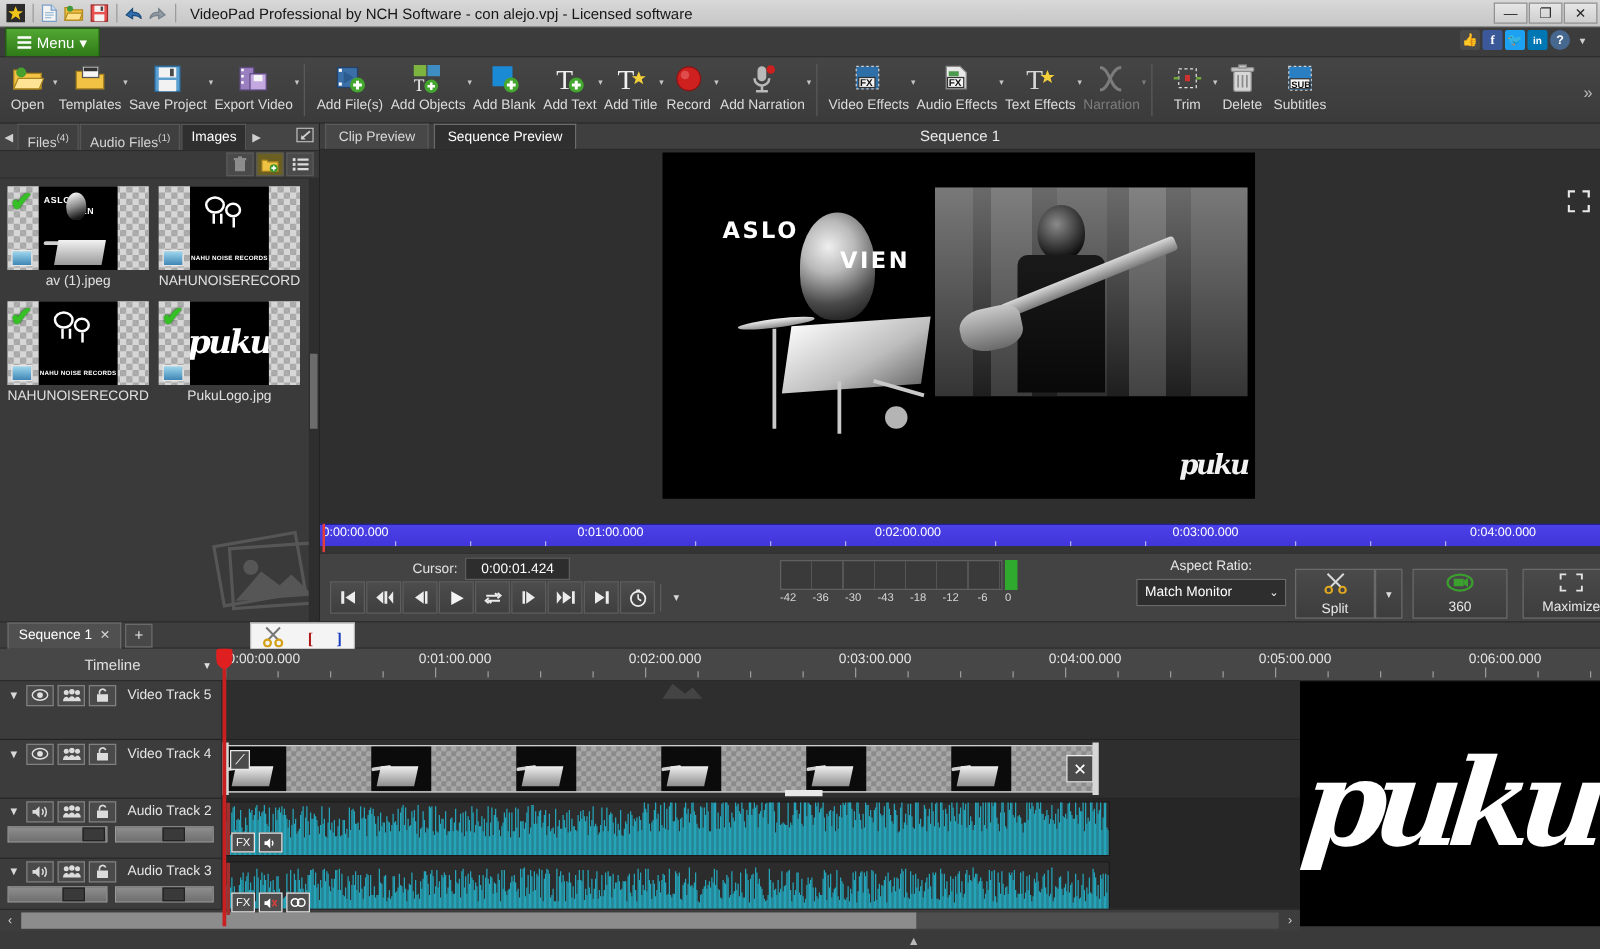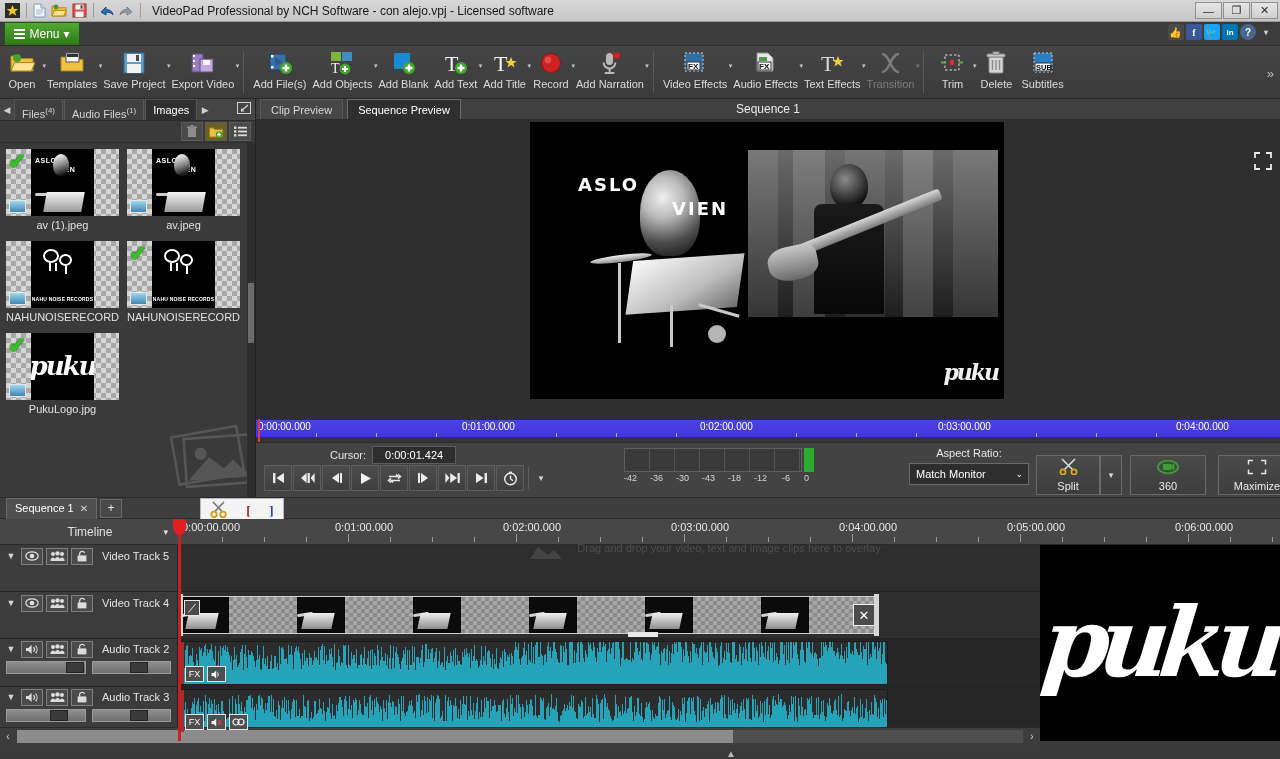--- a/index.html
+++ b/index.html
@@ -761,21 +761,21 @@
       <div class="rb-lbl">Text Effects</div>
       <div class="rb-caret">▾</div>
     </div>
     <div class="rb-item">
       <div class="rb-ico">
         <svg width="26" height="24" viewBox="0 0 26 24">
             <path d="M4 3 C12 3, 12 21, 21 21" stroke="#7b7b7b" stroke-width="2.4" fill="none"></path>
             <path d="M4 21 C12 21, 12 3, 21 3" stroke="#7b7b7b" stroke-width="2.4" fill="none"></path>
           </svg>
       </div>
-      <div class="rb-lbl dim">Transition</div>
+      <div class="rb-lbl dim">Narration</div>
       <div class="rb-caret" style="color:#7b7b7b;">▾</div>
     </div>
 
     <div class="rb-div"></div>
 
     <div class="rb-item">
       <div class="rb-ico">
         <svg width="26" height="24" viewBox="0 0 26 24">
             <rect x="6" y="4" width="14" height="15" fill="none" stroke="#e0e0e0" stroke-dasharray="2.5 2"></rect>
             <rect x="11" y="9" width="4" height="5" fill="#cf3030"></rect>
@@ -873,35 +873,20 @@
               <div class="cym"></div>
               <div class="drum"></div>
             </div>
           </div>
           <div class="tick">✔</div>
           <div class="badge-img"></div>
         </div>
         <div class="thumb-name">av (1).jpeg</div>
       </div>
 
-      <div class="thumb">
-        <div class="thumb-img">
-          <div class="thumb-inner">
-            <div class="art-aslo">
-              <div class="t1">ASLO</div>
-              <div class="t2">VIEN</div>
-              <div class="face"></div>
-              <div class="cym"></div>
-              <div class="drum"></div>
-            </div>
-          </div>
-          <div class="badge-img"></div>
-        </div>
-        <div class="thumb-name">av.jpeg</div>
-      </div>
 
       <div class="thumb">
         <div class="thumb-img">
           <div class="thumb-inner">
             <div class="art-nahu">
               <div class="bird"></div>
               <div class="bird2"></div>
               <div class="leg" style="left:18px;top:22px;"></div>
               <div class="leg" style="left:24px;top:22px;"></div>
               <div class="leg" style="left:34px;top:25px;"></div>
@@ -1241,21 +1226,20 @@
           <span class="tr-ibtn">
               <svg width="12" height="12" viewBox="0 0 12 12">
                 <rect x="1.6" y="5.4" width="8.8" height="6" fill="#dcdcdc"></rect>
                 <path d="M3.6 5.4V3.6a2.6 2.6 0 0 1 5 -.6" stroke="#dcdcdc" stroke-width="1.3" fill="none"></path>
               </svg>
             </span>
           <span class="tr-name">Video Track 5</span>
         </div>
       </div>
       <div class="tr-body" style="background:#2e2e2e;">
-        <div class="overlay-hint">Drag and drop your video, text and image clips here to overlay</div>
         <div class="hint-ico">
           <svg width="36" height="22" viewBox="0 0 36 22">
               <path d="M2 18 L10 6 L20 14 L26 9 L34 18Z" fill="#6f6f6f"></path>
             </svg>
         </div>
       </div>
     </div>
 
     <div class="track" style="height:47px;">
       <div class="tr-head">

